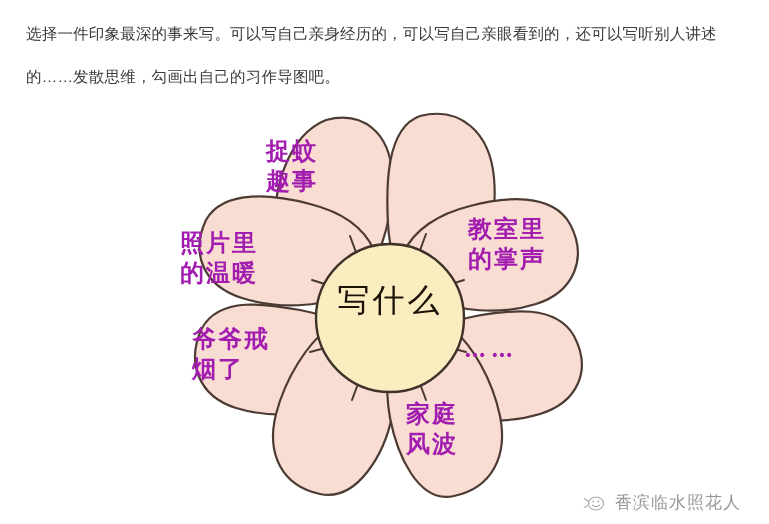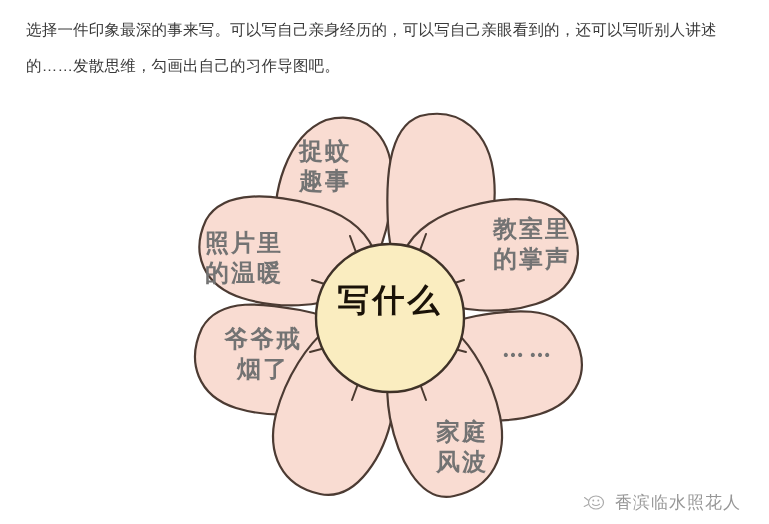--- a/index.html
+++ b/index.html
@@ -15,21 +15,21 @@
     font-family: "Liberation Sans", "DejaVu Sans", sans-serif;
   }
 
   
   #prompt-text {
     position: absolute;
     left: 26px;
     top: 12px;
     width: 712px;
     font-size: 15.5px;
-    line-height: 36px;
+    line-height: 43px;
     color: #3a3a3a;
     letter-spacing: 0.2px;
     white-space: pre-wrap;
     font-family: "Liberation Sans", "DejaVu Sans", sans-serif;
   }
 
   
   #flower-figure {
     position: absolute;
     left: 168px;
@@ -39,62 +39,62 @@
   }
   #flower-svg {
     display: block;
     width: 440px;
     height: 420px;
   }
 
   
   .petal-label {
     position: absolute;
-    color: #737373;
+    color: #a21caf;
     font-size: 24px;
     line-height: 30px;
     font-weight: 600;
-    text-align: center;
     font-family: "DejaVu Serif", "Liberation Serif", serif;
     letter-spacing: 2px;
     white-space: pre-line;
     pointer-events: none;
   }
 
   .petal-label.lbl-top-left   { left:  98px; top:  40px; width: 118px; }
   .petal-label.lbl-top-right  { left: 216px; top:  38px; width: 128px; }
   .petal-label.lbl-left-upper { left:  12px; top: 117px; width: 128px; margin-top: 15px; }
   .petal-label.lbl-right-upper{ left: 300px; top: 118px; width: 128px; }
-  .petal-label.lbl-left-lower { left:  32px; top: 228px; width: 126px; }
+  .petal-label.lbl-left-lower { left:  24px; top: 228px; width: 126px; }
   .petal-label.lbl-right-lower{ left: 296px; top: 238px; width: 130px;
                                 font-size: 22px; letter-spacing: 5px; }
   .petal-label.lbl-bottom-left{ left: 104px; top: 305px; width: 132px; }
-  .petal-label.lbl-bottom-right{left: 238px; top: 321px; width: 112px; }
+  .petal-label.lbl-bottom-right{left: 238px; top: 305px; width: 112px; font-family: Liberation Mono, monospace; }
 
   #center-label {
     position: absolute;
     left: 148px;
     top: 185px;
     width: 148px;
     text-align: center;
     font-size: 32px;
     line-height: 38px;
-    font-weight: 700;
+    font-weight: 400;
     color: #1a1208;
     letter-spacing: 3px;
     font-family: "DejaVu Sans", "Liberation Sans", sans-serif;
     pointer-events: none;
   }
 
   
   #watermark {
     position: absolute;
     right: 28px;
     bottom: 10px;
     display: flex;
+    align-items: center;
     gap: 8px;
     opacity: 0.72;
   }
   #watermark .wm-text {
     font-size: 17px;
     color: #6f6f6f;
     letter-spacing: 1px;
     font-family: "DejaVu Sans", "Liberation Sans", sans-serif;
     white-space: nowrap;
   }

